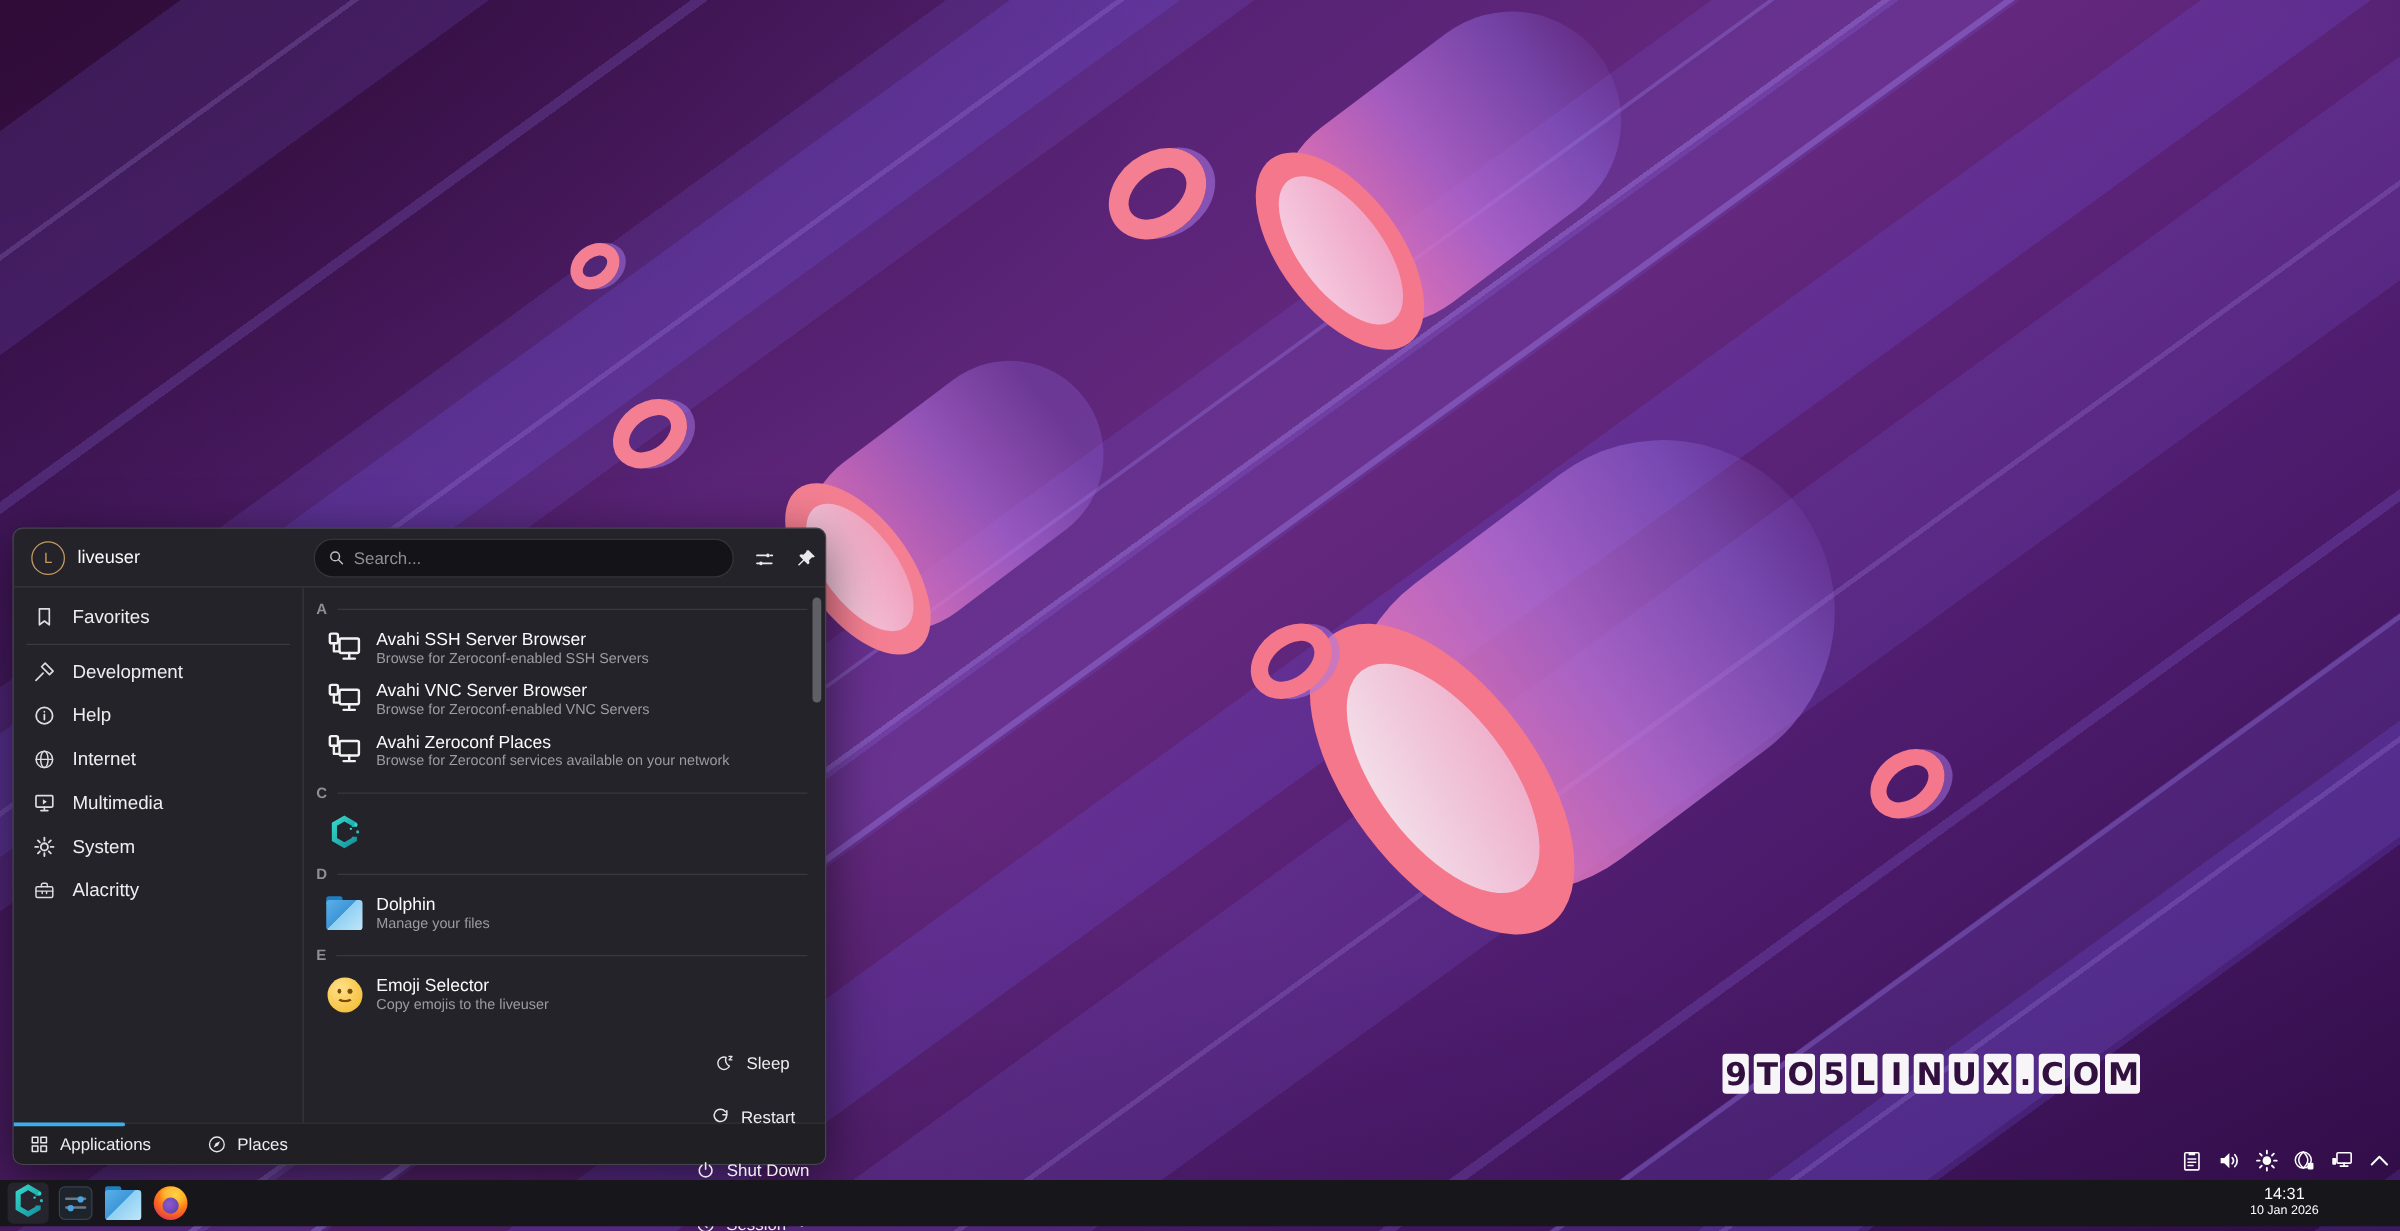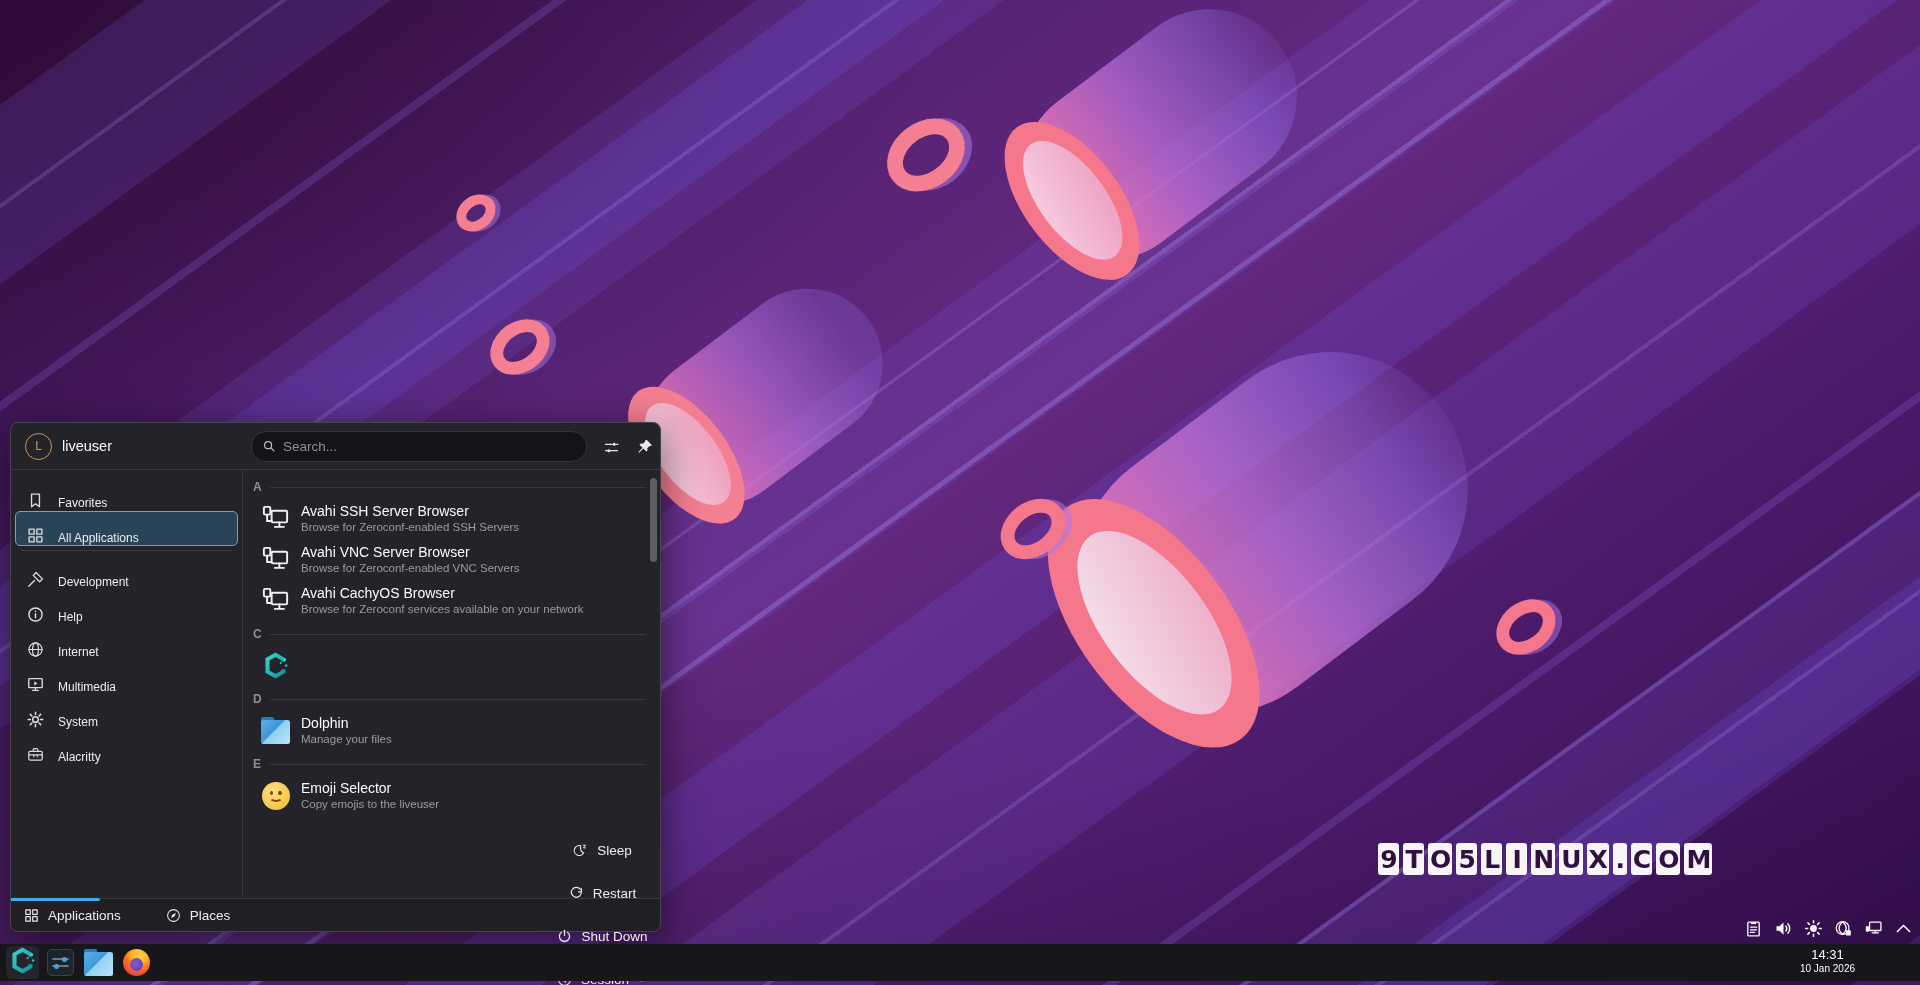--- a/index.html
+++ b/index.html
@@ -52,22 +52,22 @@
     font-size:13.5px; width:100%; font-family:"Liberation Sans",sans-serif; }
   .searchbox input::placeholder { color:#8f8f96; }
   .hdr-btn { position:absolute; top:10px; width:28px; height:28px; display:flex;
     align-items:center; justify-content:center; color:#e9e9ec; }
   .hdr-btn.filter { left:586px; }
   .hdr-btn.pin { left:620px; }
 
   .menu-body { flex:1 1 auto; display:flex; min-height:0; position:relative; }
   .sidebar { width:232px; flex:0 0 auto; border-right:1px solid #38373d;
     padding:6px 4px 0 4px; }
-  .side-item { height:35px; display:flex; align-items:flex-end; gap:13px;
-    padding:0 10px; border-radius:5px; border:1px solid transparent; font-size:12px;
+  .side-item { height:35px; display:flex; align-items:center; gap:13px;
+    padding:0 10px; border-radius:5px; border:1px solid transparent; font-size:15px;
     color:#eeeef1; }
   .side-item .icn { width:19px; height:19px; color:#dcdce2; flex:0 0 auto; }
   .side-item.selected { background:rgba(61,174,233,.24); border-color:#5fa8d4; }
   .side-divider { height:1px; background:#3b3a41; margin:4px 6px; }
 
   .applist { flex:1 1 auto; position:relative; padding:4px 14px 0 10px; overflow:hidden; }
   .section-head { display:flex; align-items:center; gap:8px; height:22px; margin-top:2px; }
   .section-letter { font-size:12px; font-weight:bold; color:#8f8f96; }
   .section-line { flex:1; height:1px; background:#39383f; }
   .app-row { display:flex; align-items:center; gap:10px; height:41px; padding:0 6px;
@@ -225,31 +225,20 @@
   <div class="menu-body">
     <div class="sidebar">
         <div class="side-item">
           <span class="icn ">
             <svg viewBox="0 0 24 24" fill="none" stroke="currentColor" stroke-width="1.7" stroke-linecap="round" stroke-linejoin="round">
               <path d="M7 4h10v16l-5-3.8L7 20z"></path>
             </svg>
           </span>
           <span>Favorites</span>
         </div>
-        <div class="side-item selected">
-          <span class="icn ">
-            <svg viewBox="0 0 24 24" fill="none" stroke="currentColor" stroke-width="1.7" stroke-linecap="round" stroke-linejoin="round">
-              <rect x="4" y="4" width="6.3" height="6.3"></rect>
-              <rect x="13.7" y="4" width="6.3" height="6.3"></rect>
-              <rect x="4" y="13.7" width="6.3" height="6.3"></rect>
-              <rect x="13.7" y="13.7" width="6.3" height="6.3"></rect>
-            </svg>
-          </span>
-          <span>All Applications</span>
-        </div>
         <div class="side-divider"></div>
         <div class="side-item">
           <span class="icn ">
             <svg viewBox="0 0 24 24" fill="none" stroke="currentColor" stroke-width="1.7" stroke-linecap="round" stroke-linejoin="round">
               <path d="M3.5 20.5l7.2-7.2"></path>
               <path d="M9.2 6.8L12.8 3.2l8 8-3.6 3.6z"></path>
             </svg>
           </span>
           <span>Development</span>
         </div>
@@ -335,21 +324,21 @@
         </div>
         <div class="app-row">
           <span class="app-ico">
             <svg viewBox="0 0 24 24" fill="none" stroke="currentColor" stroke-width="1.5" stroke-linecap="round" stroke-linejoin="round">
               <rect x="3" y="3" width="5" height="6" rx="1"></rect>
               <rect x="9" y="6" width="12" height="9" rx="1"></rect>
               <path d="M15 15v3M11.5 18.5h7M5.5 9v5h3.5"></path>
             </svg>
           </span>
       <span class="app-txt">
-        <span class="app-title">Avahi CachyOS Browser</span>
+        <span class="app-title">Avahi Zeroconf Places</span>
         <span class="app-desc">Browse for Zeroconf services available on your network</span>
       </span>
         </div>
         <div class="section-head">
           <span class="section-letter">C</span>
                  <span class="section-line"></span>
         </div>
         <div class="app-row">
           <span class="app-ico">
             <svg viewBox="0 0 24 24" style="width:29px;height:29px">

